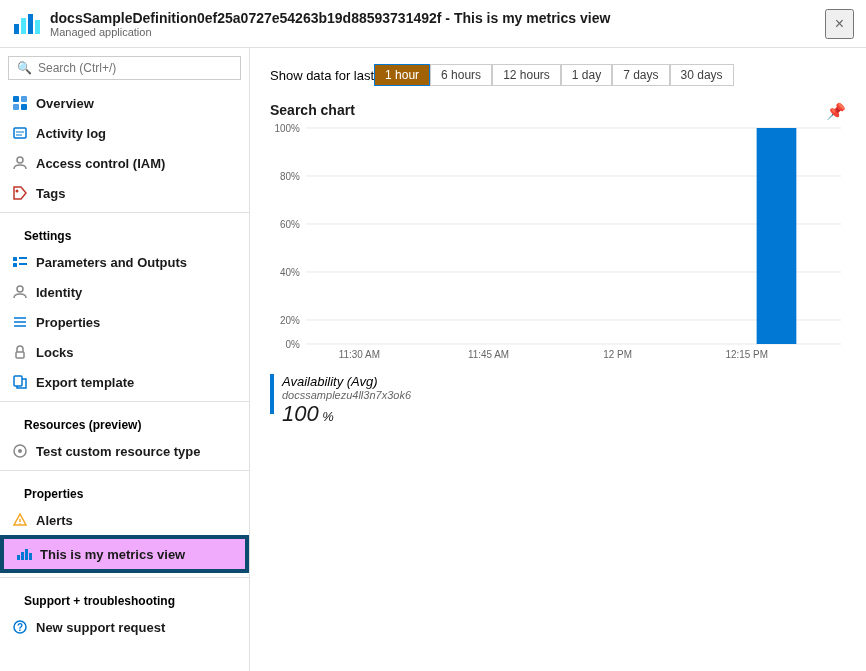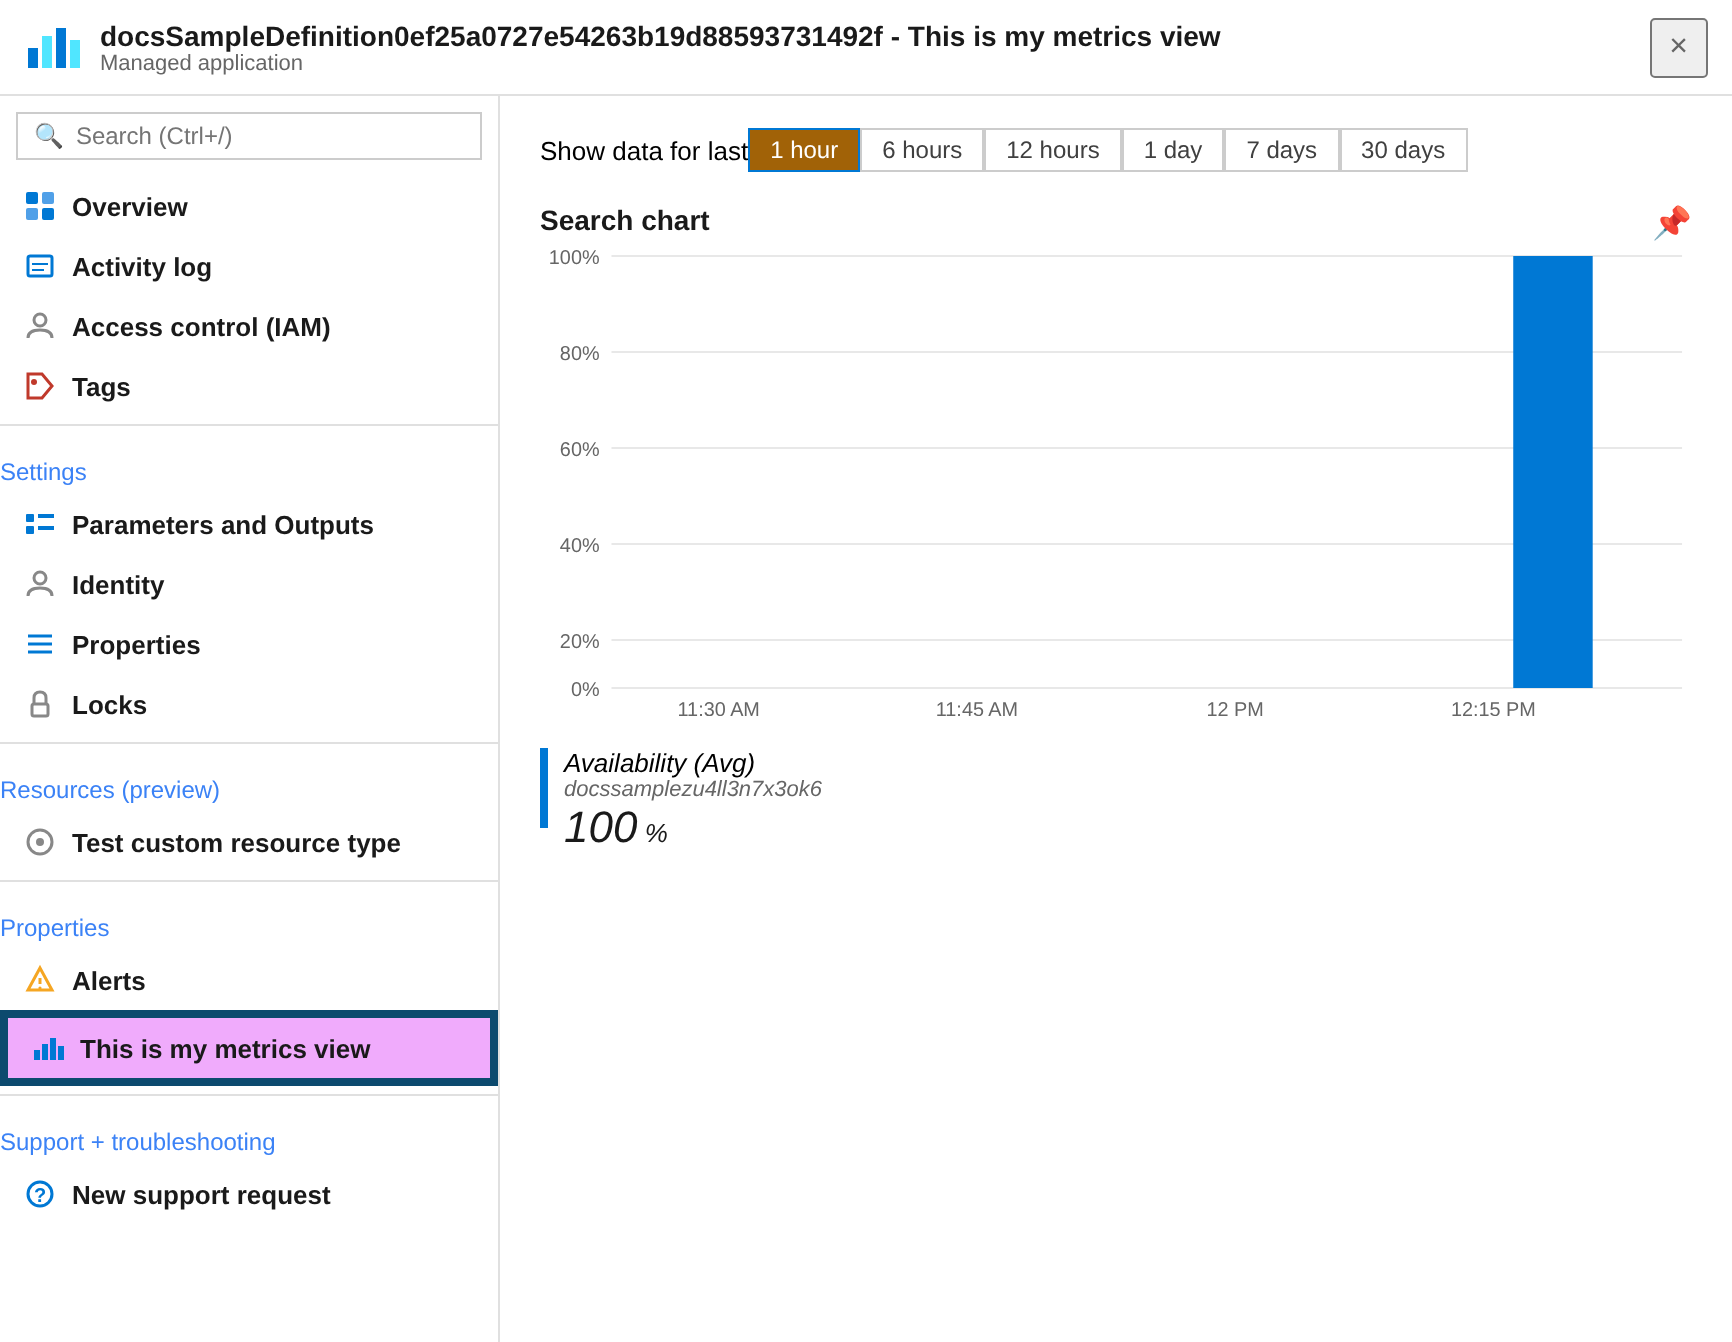--- a/index.html
+++ b/index.html
@@ -38,22 +38,22 @@
     .nav-item {
       display: flex; align-items: center; gap: 8px;
       padding: 7px 12px; cursor: pointer; color: #1a1a1a;
       font-size: 13px; text-decoration: none; font-weight: bold;
     }
     .nav-item.active {
       background: #f0abfc; border: 4px solid #0c4a6e;
     }
 
     .section-header {
-      padding: 12px 12px 4px 0; font-size: 12px; font-weight: 400;
-      color: #3b82f6; margin-top: 4px;
+      padding: 12px 12px 4px 24px; font-size: 12px; font-weight: 700;
+      color: #000000; margin-top: 4px;
     }
 
     .divider { border-bottom: 1px solid #e0e0e0; margin: 4px 0; }
 
     
     .content-area {
       flex: 1; padding: 16px 20px; overflow-y: auto; background: #fff;
     }
 
     .time-filter {
@@ -178,20 +178,27 @@
       </div>
 
       <div class="nav-item">
         <svg width="16" height="16" viewBox="0 0 16 16">
           <rect x="4" y="8" width="8" height="6" rx="1" fill="none" stroke="#888" stroke-width="1.5"></rect>
           <path d="M5 8 V5 Q5 2 8 2 Q11 2 11 5 V8" fill="none" stroke="#888" stroke-width="1.5"></path>
         </svg>
         <span>Locks</span>
       </div>
 
+      <div class="nav-item">
+        <svg width="16" height="16" viewBox="0 0 16 16">
+          <rect x="2" y="2" width="8" height="10" rx="1" fill="none" stroke="#0078d4" stroke-width="1.5"></rect>
+          <path d="M10 5 L14 5 L14 14 L5 14 L5 12" fill="none" stroke="#0078d4" stroke-width="1.5"></path>
+        </svg>
+        <span>Export template</span>
+      </div>
 
       <div class="divider"></div>
 
       <div class="section-header">Resources (preview)</div>
 
       <div class="nav-item">
         <svg width="16" height="16" viewBox="0 0 16 16">
           <circle cx="8" cy="8" r="6" fill="none" stroke="#888" stroke-width="1.5"></circle>
           <circle cx="8" cy="8" r="2" fill="#888"></circle>
         </svg>

